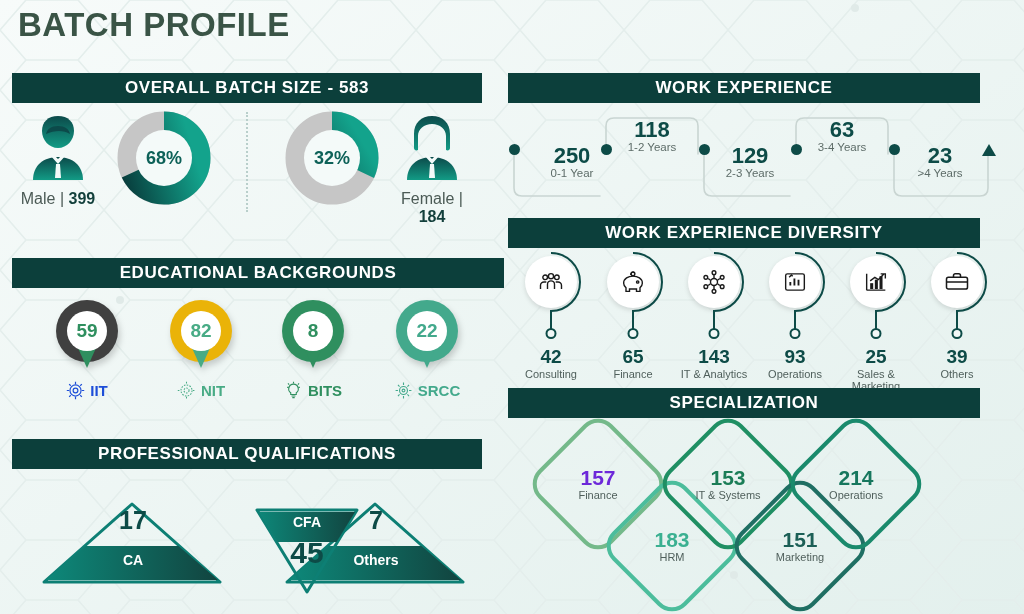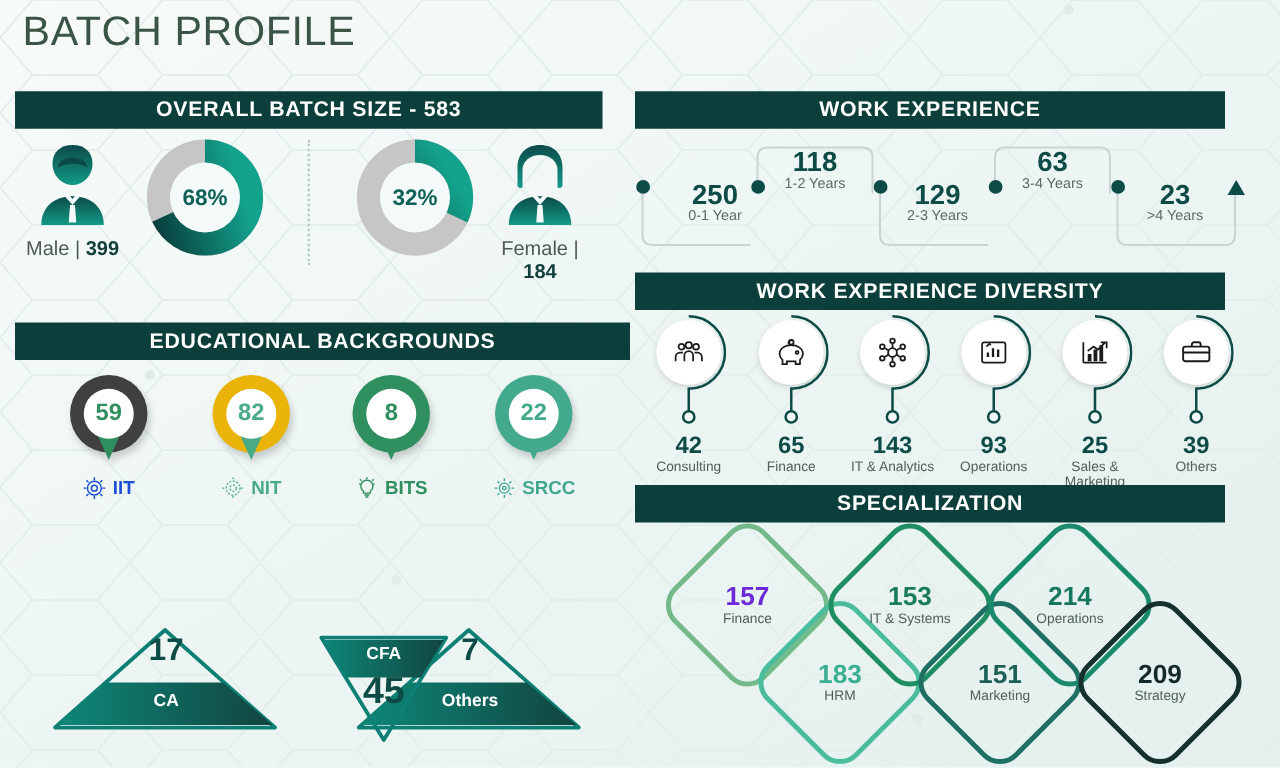--- a/index.html
+++ b/index.html
@@ -8,21 +8,21 @@
     font-family:"Liberation Sans", sans-serif;
     background:#f2f8f7;
     position:relative;
   }
   #hexbg { position:absolute; inset:0; z-index:0; }
   .wrap { position:absolute; inset:0; z-index:2; }
 
   
   #page-title {
     position:absolute; left:18px; top:6px;
-    font-size:33px; font-weight:normal; letter-spacing:.5px;
+    font-size:33px; font-weight:bold; letter-spacing:.5px;
     color:#3a5446;
   }
 
   
   .bar {
     position:absolute; height:30px;
     background:#0c3f3b;
     color:#ffffff;
     display:flex; align-items:center; justify-content:center;
     font-size:17px; font-weight:bold; letter-spacing:.6px;
@@ -283,20 +283,21 @@
         <svg class="ico" viewBox="0 0 24 24" fill="none" stroke="currentColor" stroke-width="1.4">
           <circle cx="12" cy="12" r="5"></circle>
             <circle cx="12" cy="12" r="1.8"></circle>
           <path d="M12 2v3M12 19v3M2 12h3M19 12h3M5 5l2 2M17 17l2 2M19 5l-2 2M7 17l-2 2"></path>
         </svg>
         <span>SRCC</span>
       </div>
     </div>
   </div>
 
+  <div class="bar" style="left:12px; top:439px; width:470px;">PROFESSIONAL QUALIFICATIONS</div>
 
   <div id="pq-row">
     <svg width="480" height="106" viewBox="0 0 480 106" style="position:absolute;left:0;top:0;">
       <defs>
         <linearGradient id="trig" x1="0" y1="0" x2="1" y2="0">
           <stop offset="0%" stop-color="#0d8b7c"></stop>
             <stop offset="100%" stop-color="#123f3b"></stop>
         </linearGradient>
         <linearGradient id="trig2" x1="0" y1="0" x2="1" y2="0">
           <stop offset="0%" stop-color="#0d8b7c"></stop>
@@ -526,22 +527,15 @@
     </div>
 
     <div class="dia" style="left:296px; top:12px;">
       <div class="box" style="border-color:#1a8a6c;"></div>
       <div class="txt">
         <div class="n" style="color:#17775e;">214</div>
         <div class="t">Operations</div>
       </div>
     </div>
 
-    <div class="dia" style="left:368px; top:74px;">
-      <div class="box" style="border-color:#16302c;"></div>
-      <div class="txt">
-        <div class="n" style="color:#14292a;">209</div>
-        <div class="t">Strategy</div>
-      </div>
-    </div>
   </div>
 
 </div>
 
 </body></html>

